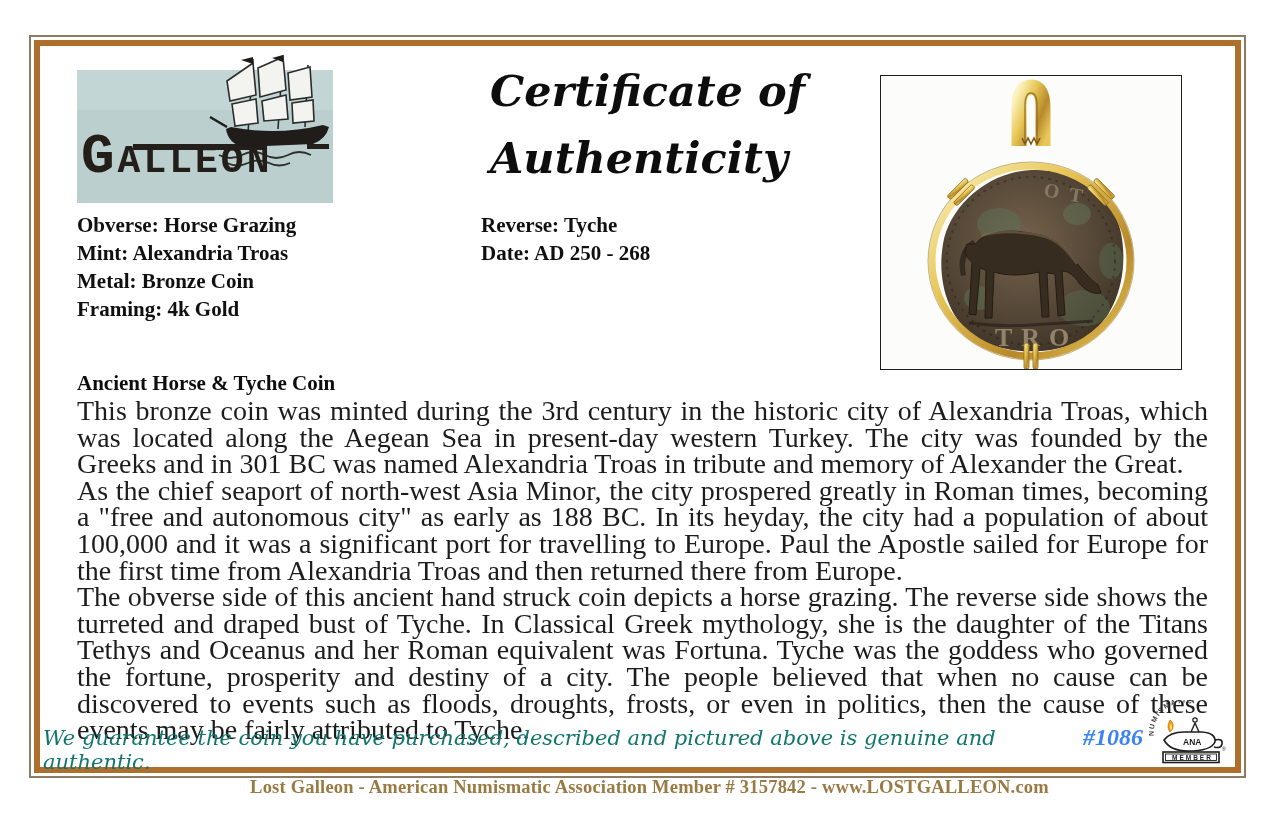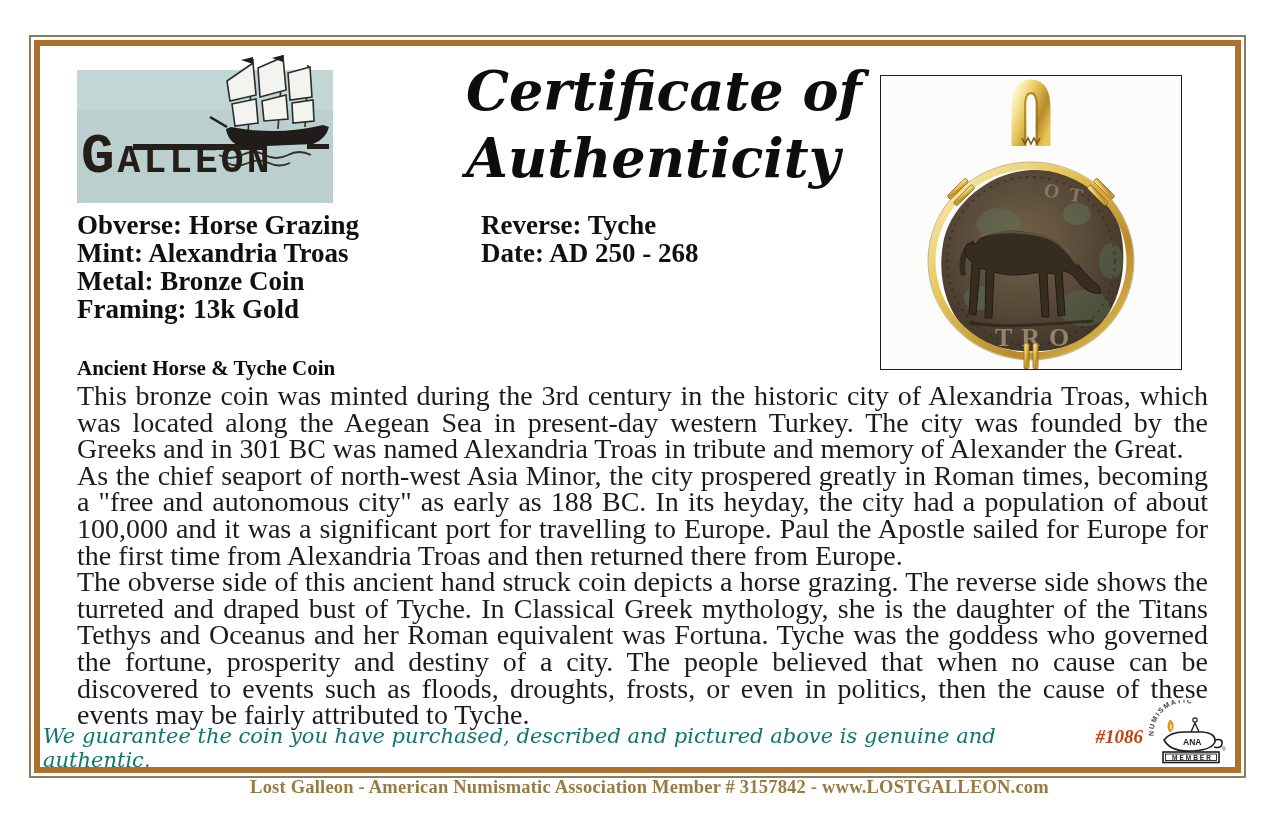--- a/index.html
+++ b/index.html
@@ -20,47 +20,47 @@
   .logo{position:absolute;left:77px;top:55px;width:256px;height:150px;}
   .logo svg{position:absolute;left:0;top:0;}
   .logo-word{position:absolute;color:#241e18;font-weight:bold;letter-spacing:3px;
     text-transform:uppercase;line-height:1;}
   .logo-word1{left:32px;top:26px;font-size:40px;}
   .logo-word1::first-letter{font-size:60px;}
   .logo-word2{left:4px;top:74px;font-size:38px;font-family:Liberation Mono, monospace;}
   .logo-word2::first-letter{font-size:56px;}
   
   .title{
-    position:absolute;left:466px;top:58px;width:420px;
+    position:absolute;left:490px;top:58px;width:420px;
     font-family:"DejaVu Serif", serif;font-style:italic;font-weight:bold;
-    font-size:54px;line-height:67px;color:#0d0d0d;letter-spacing:0px;
+    font-size:43px;line-height:67px;color:#0d0d0d;letter-spacing:0px;
   }
   
   .coin-box{
     position:absolute;left:880px;top:75px;width:302px;height:295px;
     background:#fcfcfa;border:1px solid #1d1d1d;box-sizing:border-box;
   }
   
-  .specs{position:absolute;font-size:27px;font-weight:bold;line-height:28px;color:#101010;}
+  .specs{position:absolute;font-size:21px;font-weight:bold;line-height:28px;color:#101010;}
   .specs-left{left:77px;top:211px;}
   .specs-right{left:481px;top:211px;}
   
-  .body-block{position:absolute;left:77px;top:356px;width:1131px;}
+  .body-block{position:absolute;left:77px;top:371px;width:1131px;}
   .body-heading{font-size:21px;font-weight:bold;margin:0 0 2px 0;color:#0d0d0d;}
   .para{font-size:28px;line-height:26.6px;text-align:justify;color:#1c1c1c;margin:0;}
   
   .guarantee-row{
     position:absolute;left:43px;top:724px;width:1100px;
     display:flex;justify-content:center;align-items:baseline;gap:22px;
   }
   .guarantee-text{
     font-family:"DejaVu Serif", serif;font-style:italic;font-size:21px;color:#0f766e;
   }
   .guarantee-number{
-    font-style:italic;font-weight:bold;font-size:19px;color:#c2410c;
+    font-style:italic;font-weight:bold;font-size:24px;color:#3b82f6;
   }
   
   .ana-logo{position:absolute;left:1148px;top:700px;width:88px;height:64px;}
   
   .footer{
     position:absolute;left:12px;top:777px;width:1275px;text-align:center;
     font-size:18.5px;font-weight:bold;color:#9a7a43;letter-spacing:0.2px;
   }
 </style>
 </head>
@@ -181,21 +181,21 @@
           <rect x="2" y="-13" width="5" height="26" rx="2"></rect>
       </g>
     </g>
   </svg>
 </div>
 
 <div class="specs specs-left">
   <div>Obverse: Horse Grazing</div>
   <div>Mint: Alexandria Troas</div>
   <div>Metal: Bronze Coin</div>
-  <div>Framing: 13k Gold</div>
+  <div>Framing: 4k Gold</div>
 </div>
 <div class="specs specs-right">
   <div>Reverse: Tyche</div>
   <div>Date: AD 250 - 268</div>
 </div>
 
 <div class="body-block">
   <p class="body-heading">Ancient Horse &amp; Tyche Coin</p>
   <p class="para">This bronze coin was minted during the 3rd century in the historic city of Alexandria Troas, which was located along the Aegean Sea in present-day western Turkey. The city was founded by the Greeks and in 301 BC was named Alexandria Troas in tribute and memory of Alexander the Great.</p>
   <p class="para">As the chief seaport of north-west Asia Minor, the city prospered greatly in Roman times, becoming a "free and autonomous city" as early as 188 BC. In its heyday, the city had a population of about 100,000 and it was a significant port for travelling to Europe. Paul the Apostle sailed for Europe for the first time from Alexandria Troas and then returned there from Europe.</p>

